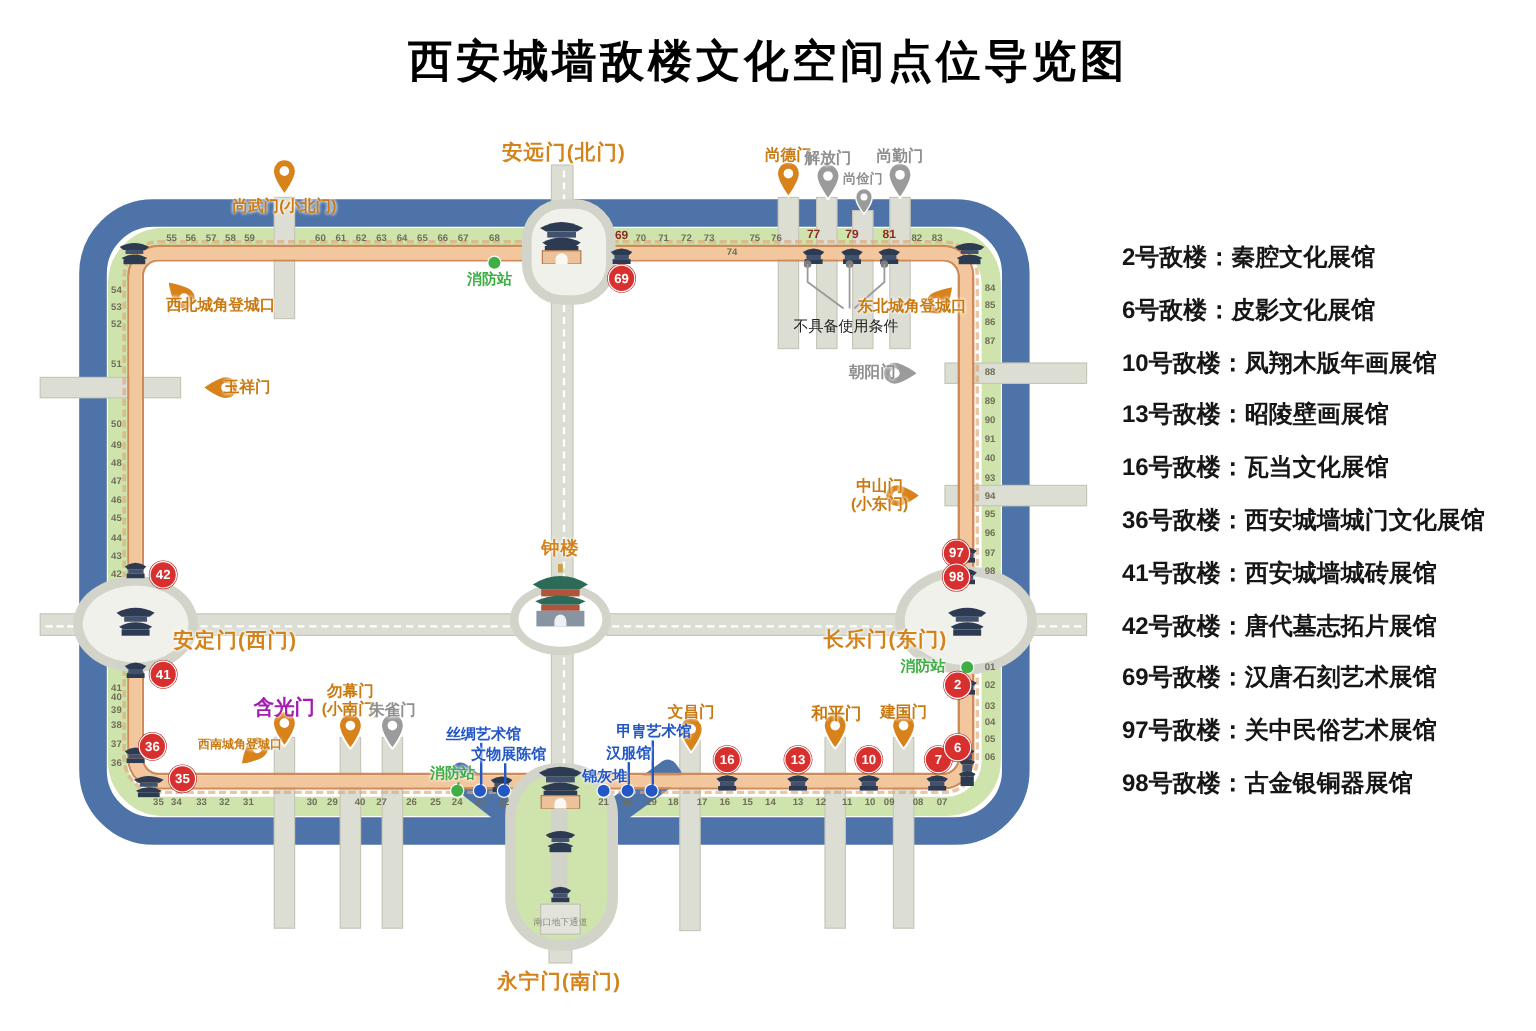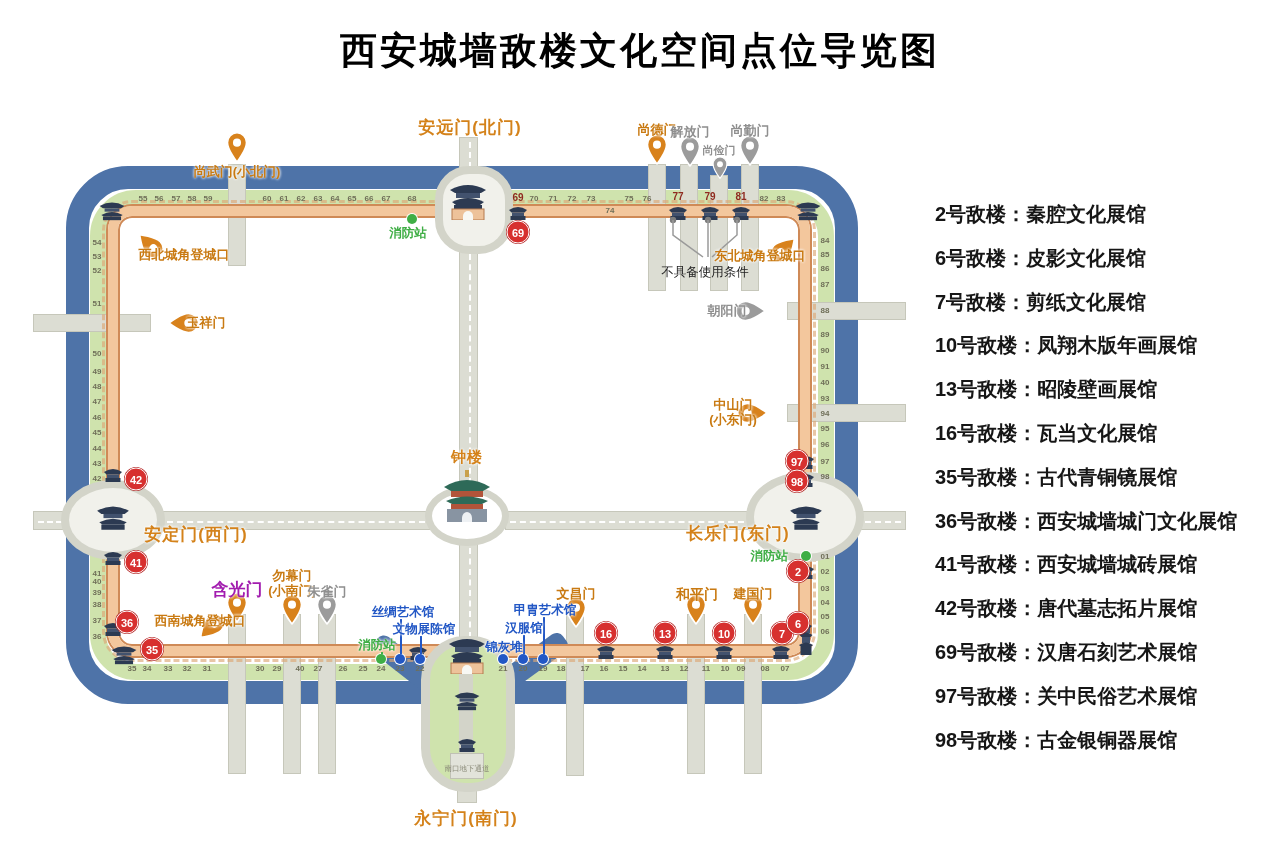--- a/index.html
+++ b/index.html
@@ -459,21 +459,21 @@
       <div class="abs plabel" style="left: 184px; top: 255px; color: rgb(201, 122, 18); font-size: 13px;">西北城角登城口</div>
       <div class="abs pin" style="left: 795px; top: 238px; transform: translate(-50%, -100%) rotate(225deg); transform-origin: 50% 100%;"><svg width="22" viewBox="0 0 24 34">
           <path d="M12 1 C6.2 1 1.6 5.7 1.6 11.6 1.6 19.6 12 33 12 33 S22.4 19.6 22.4 11.6 C22.4 5.7 17.8 1 12 1Z" fill="#d8821c" stroke="#ffffff" stroke-width="1.8"></path>
           <circle cx="12" cy="11.8" r="4.4" fill="#fff"></circle>
         </svg></div>
       <div class="abs plabel" style="left: 760px; top: 256px; color: rgb(201, 122, 18); font-size: 13px;">东北城角登城口</div>
       <div class="abs pin" style="left: 200px; top: 638px; transform: translate(-50%, -100%) rotate(45deg); transform-origin: 50% 100%;"><svg width="22" viewBox="0 0 24 34">
           <path d="M12 1 C6.2 1 1.6 5.7 1.6 11.6 1.6 19.6 12 33 12 33 S22.4 19.6 22.4 11.6 C22.4 5.7 17.8 1 12 1Z" fill="#d8821c" stroke="#ffffff" stroke-width="1.8"></path>
           <circle cx="12" cy="11.8" r="4.4" fill="#fff"></circle>
         </svg></div>
-      <div class="abs plabel" style="left: 200px; top: 621px; color: rgb(201, 122, 18); font-size: 13px;">西南城角登城口</div>
+      <div class="abs plabel" style="left: 200px; top: 621px; color: rgb(201, 122, 18); font-size: 10px;">西南城角登城口</div>
       <div class="abs poi-dot" style="left: 412px; top: 219px; width: 10px; height: 10px; background: rgb(63, 174, 69); box-shadow: rgb(255, 255, 255) 0px 0px 0px 1px;"></div>
       <div class="abs poi-label" style="color: rgb(63, 174, 69); left: 408px; top: 233px; transform: translate(-50%, -50%);">消防站</div>
       <div class="abs poi-dot" style="left: 400px; top: 659px; width: 10px; height: 10px; background: rgb(34, 87, 197); box-shadow: rgb(255, 255, 255) 0px 0px 0px 1px;"></div>
       <div class="abs poi-label" style="color: rgb(34, 87, 197); left: 403px; top: 612px; transform: translate(-50%, -50%);">丝绸艺术馆</div>
       <div class="abs poi-line" style="left: 400px; top: 619px; height: 35px; background: rgb(34, 87, 197);"></div>
       <div class="abs poi-dot" style="left: 420px; top: 659px; width: 10px; height: 10px; background: rgb(34, 87, 197); box-shadow: rgb(255, 255, 255) 0px 0px 0px 1px;"></div>
       <div class="abs poi-label" style="color: rgb(34, 87, 197); left: 424px; top: 629px; transform: translate(-50%, -50%);">文物展陈馆</div>
       <div class="abs poi-line" style="left: 420px; top: 636px; height: 18px; background: rgb(34, 87, 197);"></div>
       <div class="abs poi-dot" style="left: 503px; top: 659px; width: 10px; height: 10px; background: rgb(34, 87, 197); box-shadow: rgb(255, 255, 255) 0px 0px 0px 1px;"></div>
       <div class="abs poi-label" style="color: rgb(34, 87, 197); left: 504px; top: 647px; transform: translate(-50%, -50%);">锦灰堆</div>
@@ -488,24 +488,22 @@
       <div class="abs poi-label" style="color: rgb(63, 174, 69); left: 377px; top: 645px; transform: translate(-50%, -50%);">消防站</div>
       <div class="abs poi-line" style="left: 381px; top: 652px; height: 2px; background: rgb(63, 174, 69);"></div>
       <div class="abs poi-dot" style="left: 806px; top: 556px; width: 10px; height: 10px; background: rgb(63, 174, 69); box-shadow: rgb(255, 255, 255) 0px 0px 0px 1px;"></div>
       <div class="abs poi-label" style="color: rgb(63, 174, 69); left: 788px; top: 556px; transform: translate(-100%, -50%);">消防站</div>
     </div>
 </div>
 
 <div class="abs" id="legend">
     <div>2号敌楼：秦腔文化展馆</div>
     <div>6号敌楼：皮影文化展馆</div>
-    <div>7号敌楼：剪纸文化展馆</div>
     <div>10号敌楼：凤翔木版年画展馆</div>
     <div>13号敌楼：昭陵壁画展馆</div>
     <div>16号敌楼：瓦当文化展馆</div>
-    <div>35号敌楼：古代青铜镜展馆</div>
     <div>36号敌楼：西安城墙城门文化展馆</div>
     <div>41号敌楼：西安城墙城砖展馆</div>
     <div>42号敌楼：唐代墓志拓片展馆</div>
     <div>69号敌楼：汉唐石刻艺术展馆</div>
     <div>97号敌楼：关中民俗艺术展馆</div>
     <div>98号敌楼：古金银铜器展馆</div>
   </div>
 
 </body></html>

